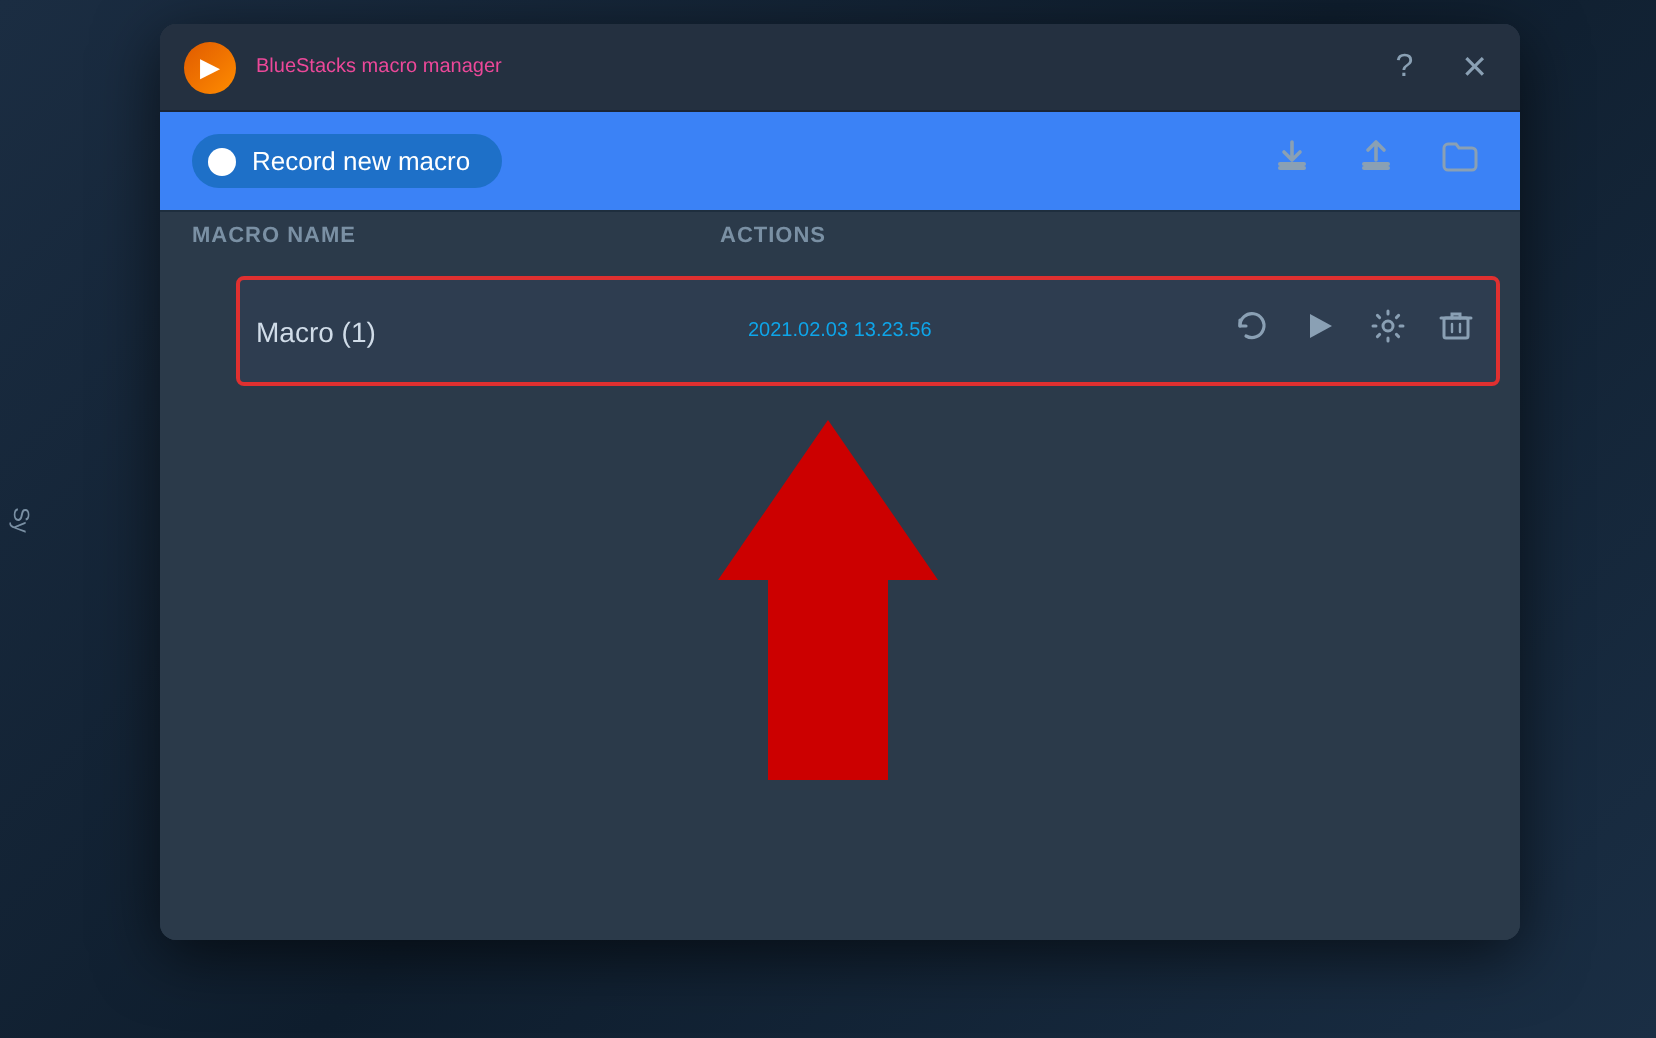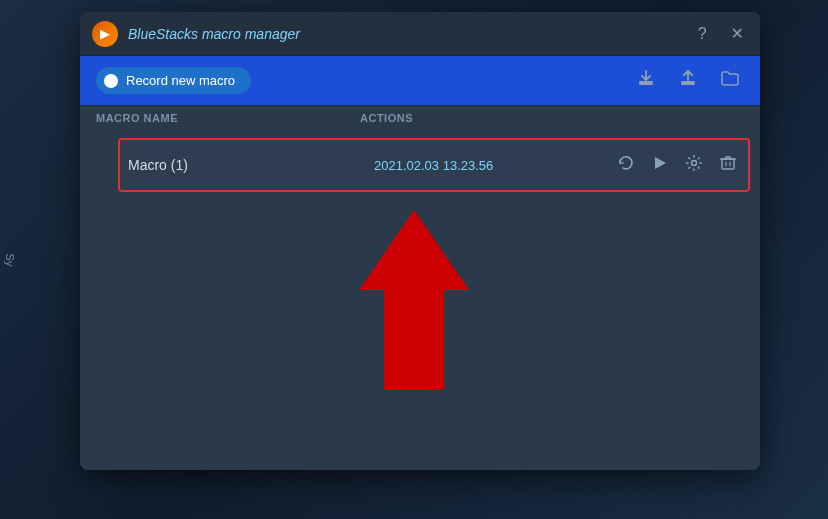--- a/index.html
+++ b/index.html
@@ -57,24 +57,23 @@
       background: linear-gradient(135deg, #e05a00, #ff8c00);
       border-radius: 50%;
       display: flex;
       align-items: center;
       justify-content: center;
       color: white;
       font-size: 13px;
     }
 
     .titlebar-title {
-      color: #7dd3fc;
-      font-size: 14px;
+      color: #ec4899;
+      font-size: 10px;
       font-weight: 500;
-      font-style: italic;
     }
 
     .titlebar-controls {
       display: flex;
       align-items: center;
       gap: 16px;
     }
 
     .titlebar-btn {
       color: #8aa0b4;
@@ -87,21 +86,21 @@
       display: flex;
       align-items: center;
       justify-content: center;
     }
 
     .toolbar {
       display: flex;
       align-items: center;
       justify-content: space-between;
       padding: 10px 16px;
-      background: #1d4ed8;
+      background: #3b82f6;
       border-bottom: 1px solid #1e2e3e;
       gap: 48px;
     }
 
     .record-btn {
       display: flex;
       align-items: center;
       gap: 8px;
       background: #1e70c8;
       border: none;
@@ -166,22 +165,22 @@
       background: #2e3d50;
       margin-left: 28px;
     }
 
     .macro-name {
       color: #d0dce8;
       font-size: 14px;
     }
 
     .macro-date {
-      color: #7dd3fc;
-      font-size: 13px;
+      color: #0ea5e9;
+      font-size: 10px;
     }
 
     .macro-actions {
       display: flex;
       align-items: center;
       gap: 10px;
       justify-content: flex-end;
     }
 
     .action-btn {

